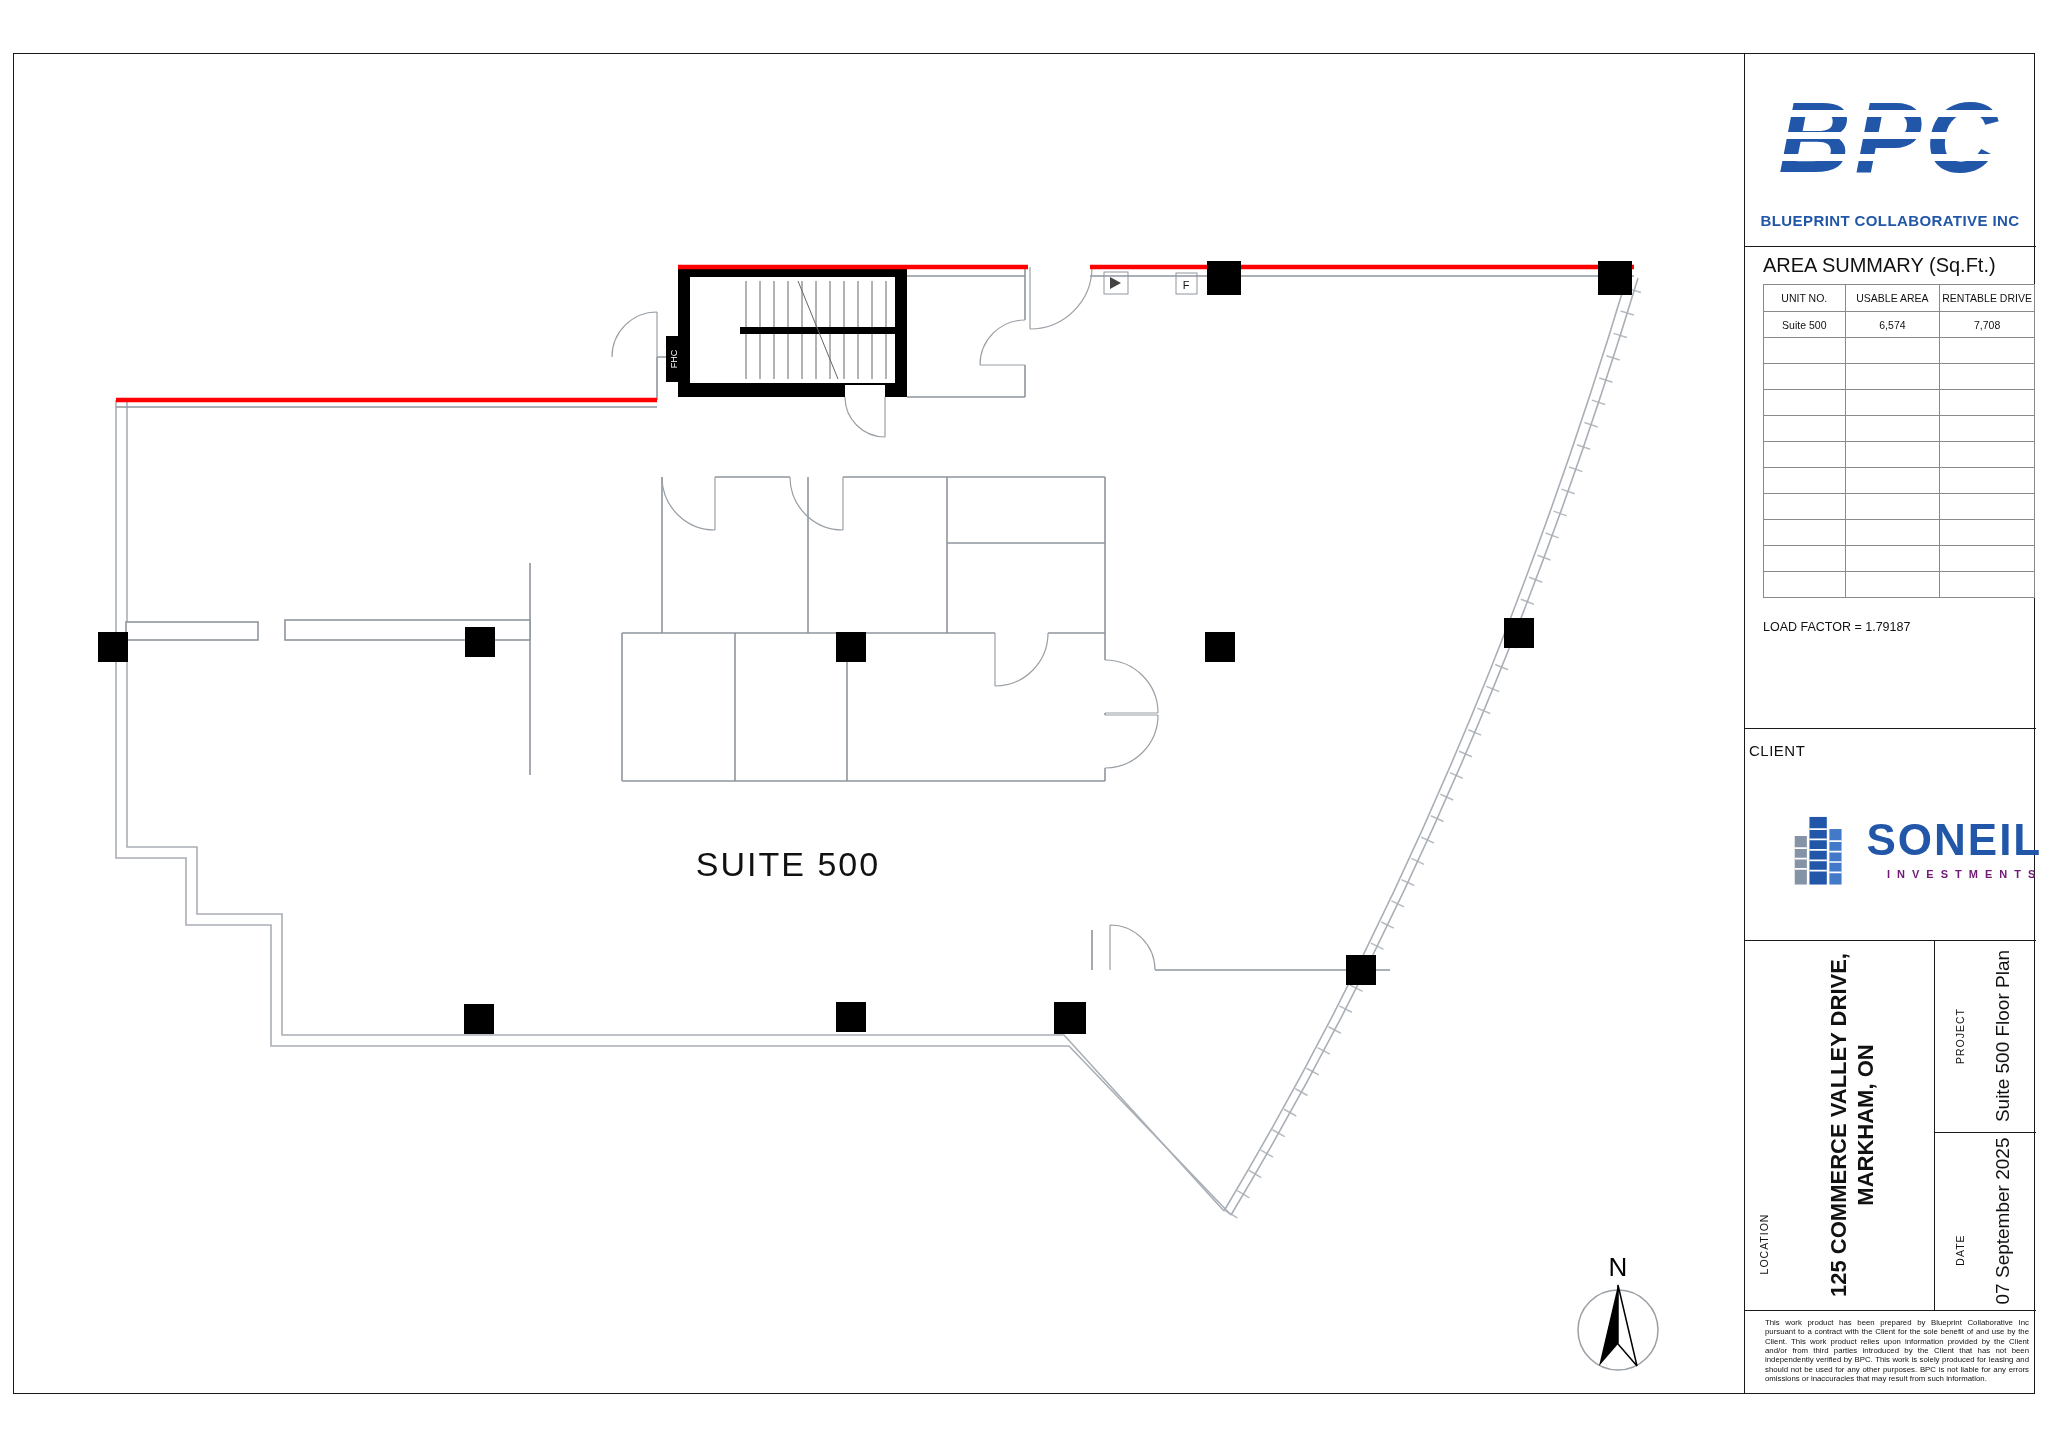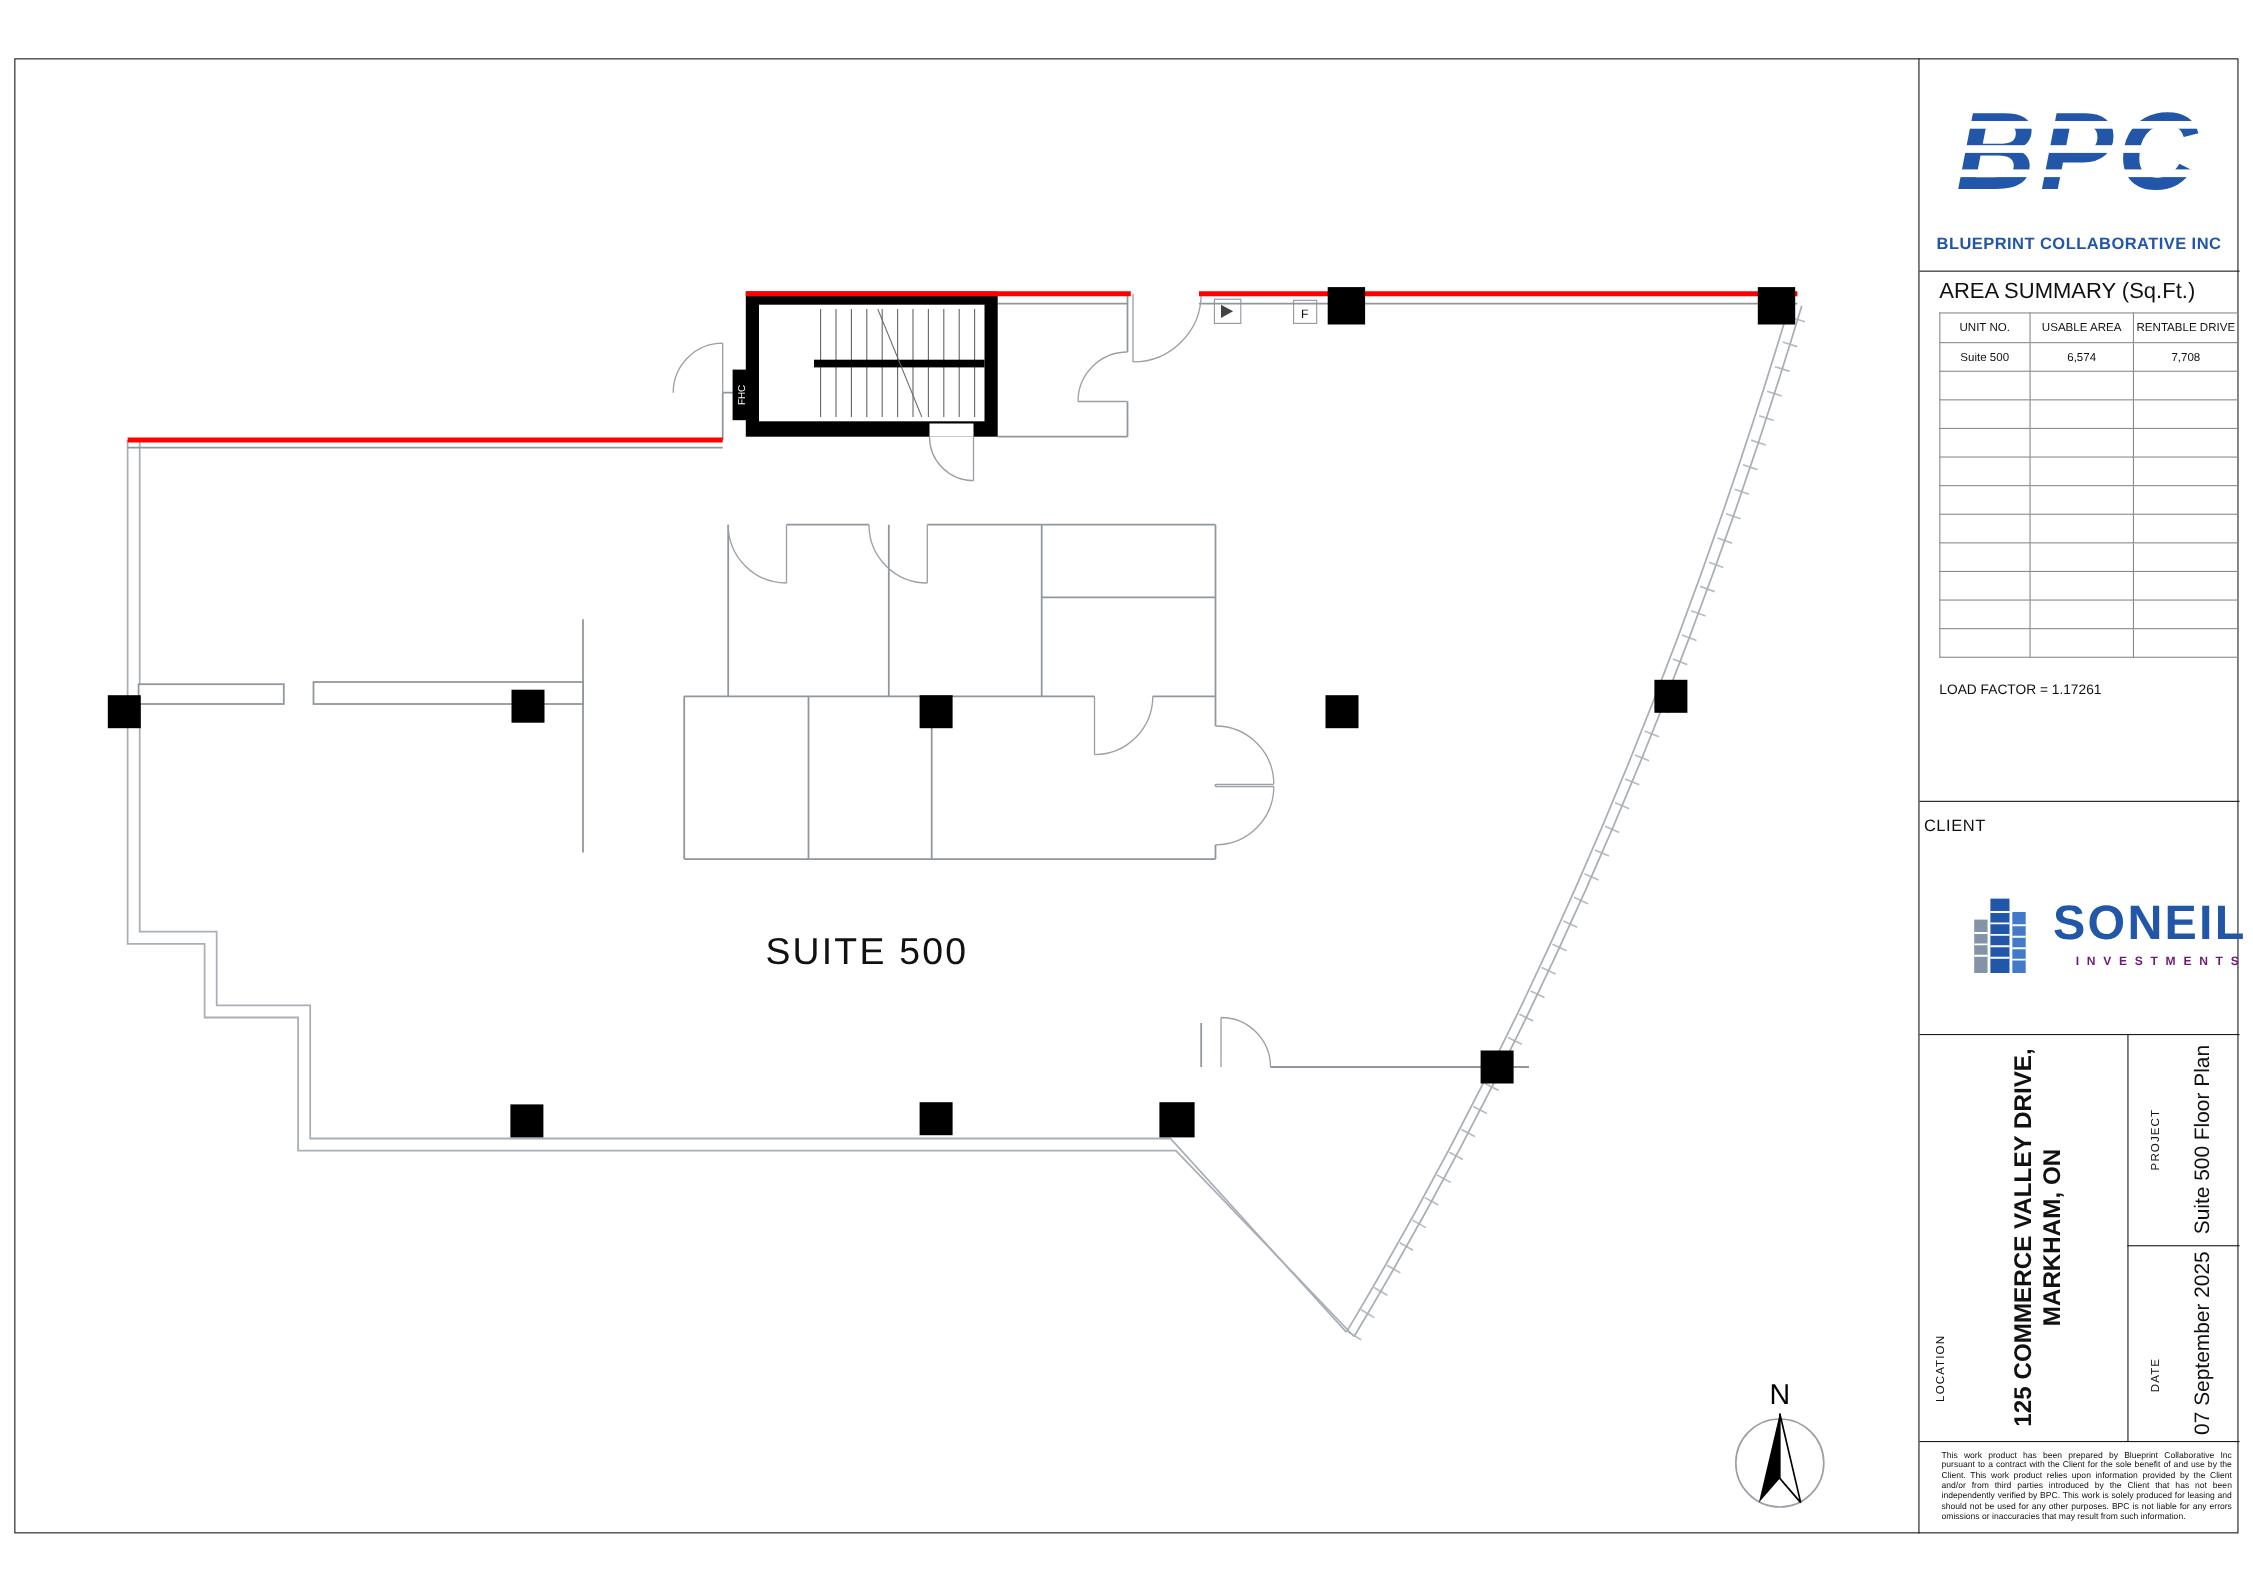--- a/index.html
+++ b/index.html
@@ -206,21 +206,21 @@
           <td></td>
           <td></td>
         </tr>
       <tr>
           <td></td>
           <td></td>
           <td></td>
         </tr>
     </tbody>
   </table>
-  <div class="load-factor">LOAD FACTOR = 1.17261</div>
+  <div class="load-factor">LOAD FACTOR = 1.79187</div>
 
   <div class="hline" style="left:0; top:675px; width:291px;"></div>
 
   <div class="client-label">CLIENT</div>
   <div class="soneil">
     <svg width="52" height="86" viewBox="0 0 60 90">
       <rect x="2" y="30" width="14" height="56" fill="#8593a6"></rect>
       <rect x="19" y="8" width="20" height="78" fill="#2156a8"></rect>
       <rect x="42" y="22" width="14" height="64" fill="#4379c9"></rect>
       <g stroke="#fff" stroke-width="2" fill="none">

